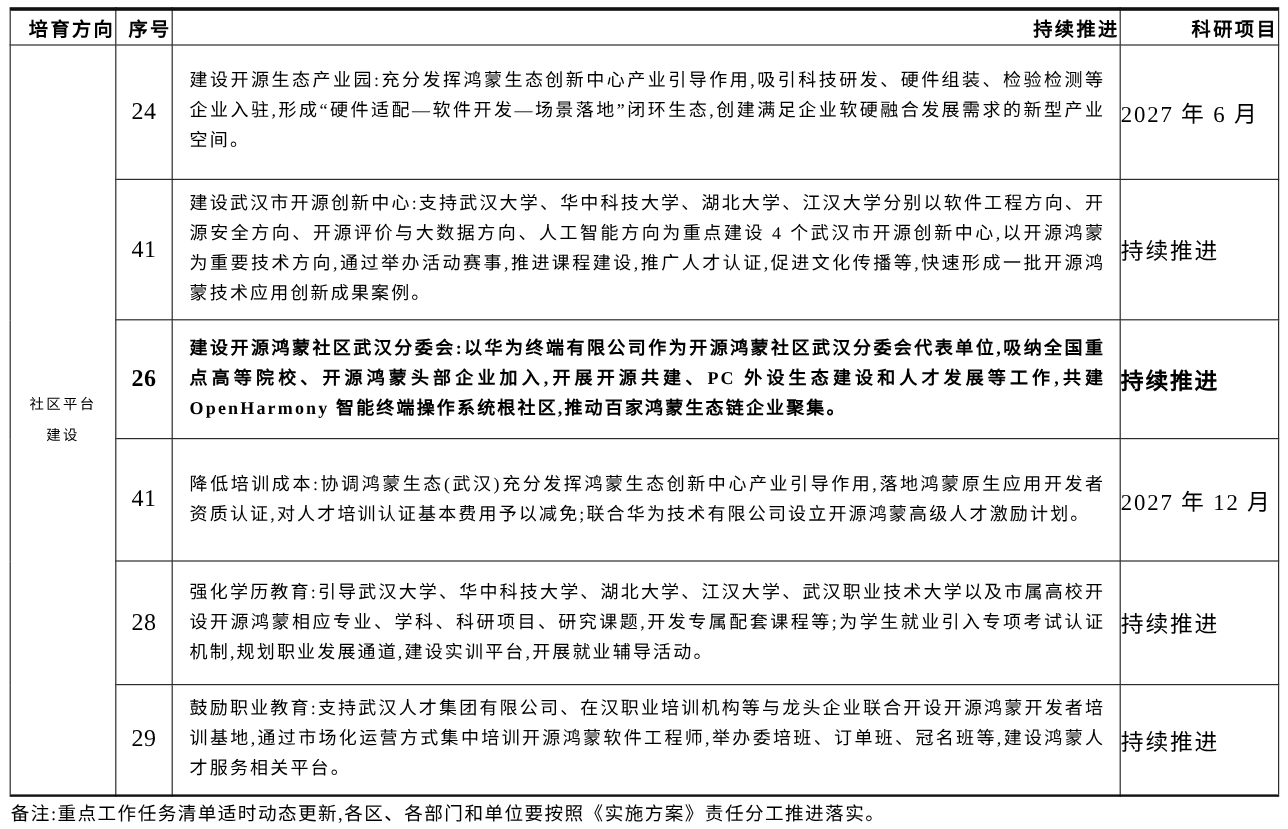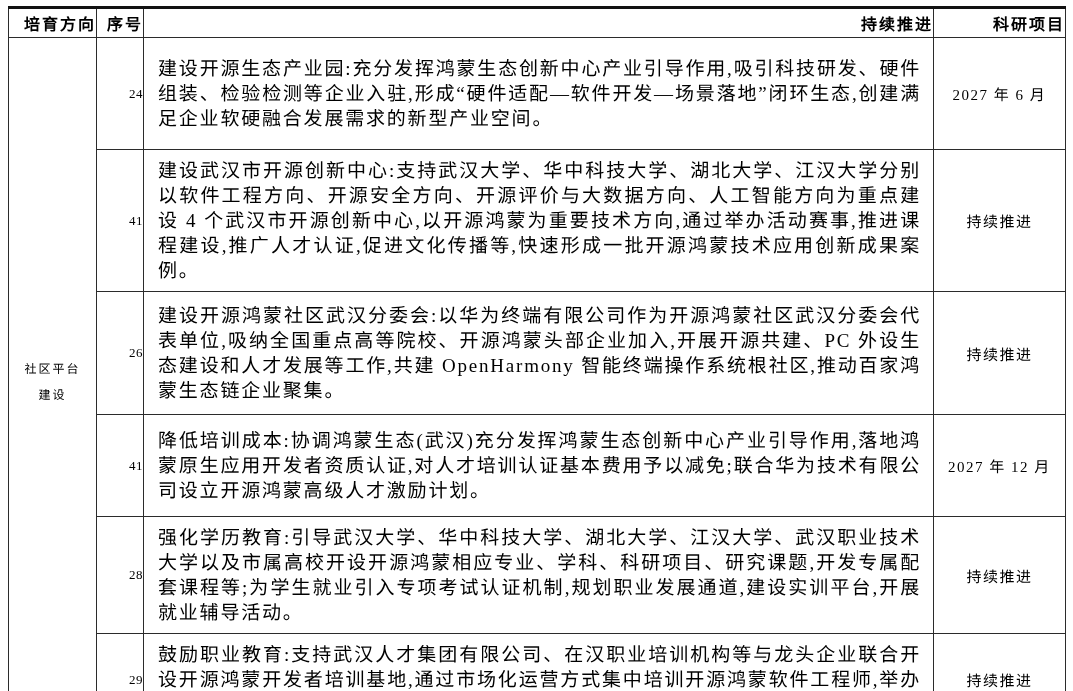--- a/index.html
+++ b/index.html
@@ -42,41 +42,41 @@
   col.c-task      { width: 790px; }
   col.c-deadline  { width: 132px; }
 
   td.direction-cell {
     text-align: center;
     font-size: 12px;
     letter-spacing: 2px;
     line-height: 26px;
   }
   td.no-cell {
-    text-align: right;
-    font-size: 13px;
+    text-align: center;
+    font-size: 20px;
     letter-spacing: 0.5px;
   }
   td.task-cell {
-    font-size: 19px;
+    font-size: 15px;
     line-height: 25px;
     letter-spacing: 1.8px;
     text-align: justify;
     text-justify: inter-character;
     padding: 8px 12px 8px 14px;
   }
   td.deadline-cell {
-    text-align: center;
-    font-size: 15px;
+    text-align: left;
+    font-size: 19px;
     letter-spacing: 1.5px;
     white-space: nowrap;
   }
   tr.r0 td { height: 112px; }
   tr.r1 td { height: 107px; }
-  tr.r2 td { height: 123px; }
+  tr.r2 td { height: 99px; font-weight: bold; }
   tr.r3 td { height: 102px; }
   tr.r4 td { height: 103px; }
   tr.r5 td { height: 84px; }
 
   .footnote {
     margin-top: 5px;
     padding-left: 1px;
     font-size: 15.5px;
     letter-spacing: 1.2px;
     line-height: 20px;

